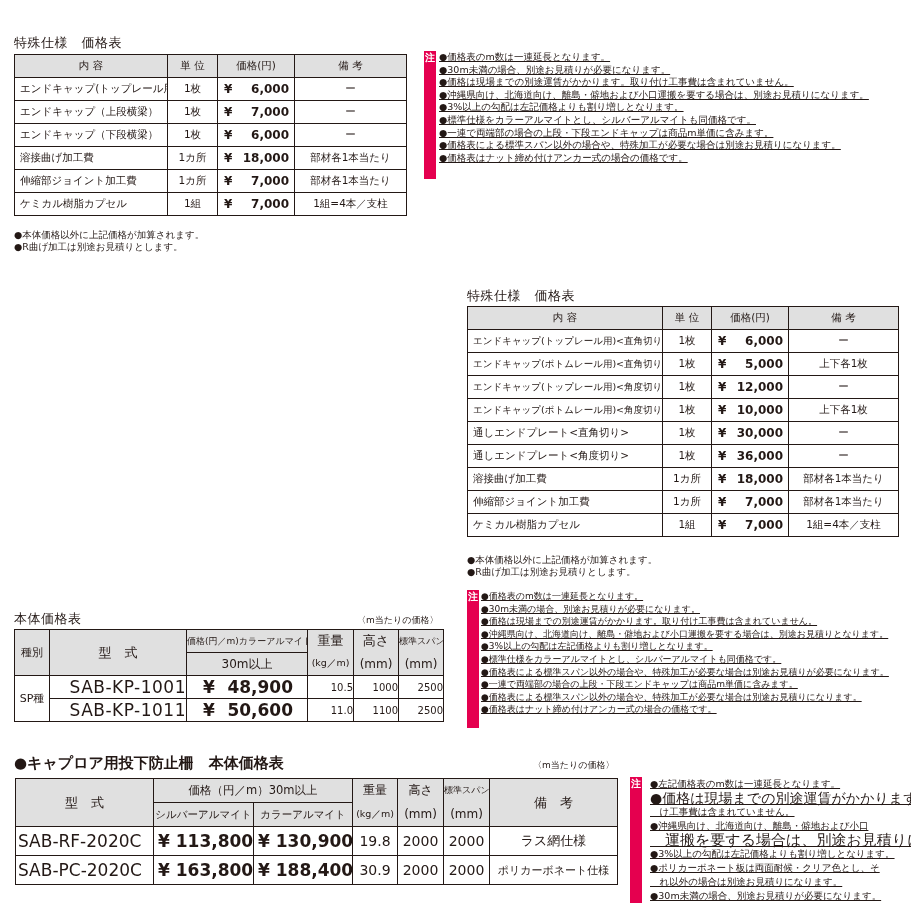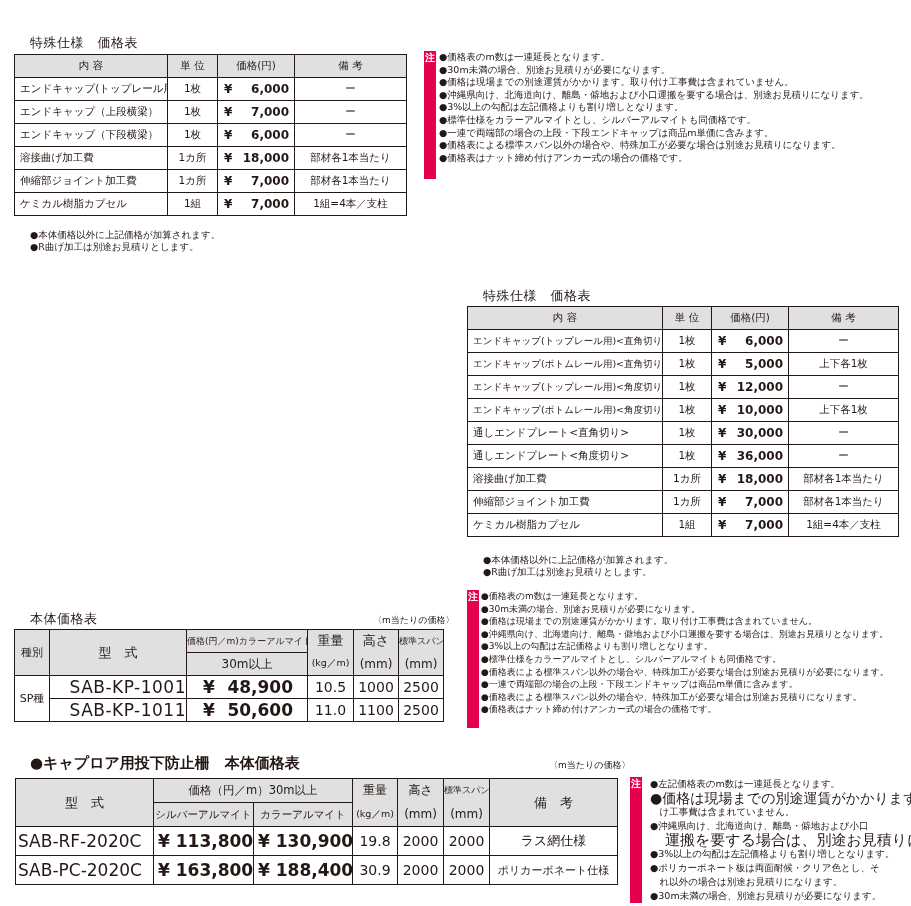--- a/index.html
+++ b/index.html
@@ -1,40 +1,40 @@
 <!DOCTYPE html>
 <html><head>
 <meta charset="utf-8">
 <style>
   html,body{margin:0;padding:0;background:#fff;}
   body{width:911px;height:906px;position:relative;overflow:hidden;font-family:"DejaVu Sans","Liberation Sans",sans-serif;color:#231815;}
-  .abs{position:absolute;margin-left:16px;}
+  .abs{position:absolute;}
   .title{font-size:13px;letter-spacing:0.5px;white-space:nowrap;}
   .big-title{font-size:15px;font-weight:bold;white-space:nowrap;}
   .unit-note{font-size:9px;white-space:nowrap;}
   table{border-collapse:collapse;position:absolute;table-layout:fixed;}
   td,th{border:1.5px solid #231815;padding:0;font-weight:normal;white-space:nowrap;overflow:hidden;}
   th{background:#e0e0e0;}
   .t1 td,.t1 th{font-size:10.5px;height:22px;}
   .t1 td.price,.t2 td.price{font-weight:bold;font-size:12px;}
   .price span.yen{float:left;padding-left:6px;}
   .price span.num{float:right;padding-right:5px;}
   .c{text-align:center;}
   .l{text-align:left;padding-left:5px;}
   .bullets{font-size:9.5px;line-height:12.4px;white-space:nowrap;}
   .notes{position:absolute;}
   .notes .bar{position:absolute;left:0;top:0;width:12px;background:#e5004f;color:#fff;font-size:10px;font-weight:bold;text-align:center;line-height:14px;}
   .notes ul{list-style:none;margin:0;padding:0;position:absolute;left:15px;top:0;}
-  .notes li{font-size:9.5px;line-height:12.6px;white-space:nowrap;}
+  .notes li{font-size:9.5px;line-height:12.6px;white-space:nowrap;text-decoration:underline;}
   .t2 td,.t2 th{font-size:10.5px;height:22px;}
   .t3 td,.t3 th{height:22px;}
   .t3 th{font-size:11px;}
   .t3 .model{font-size:17px;font-weight:normal;padding-left:6px;text-align:right;letter-spacing:0.5px;}
   .t3 .bp{font-size:17px;font-weight:bold;}
-  .t3 .num{font-size:14px;text-align:center;margin-top:44px;}
+  .t3 .num{font-size:10px;text-align:right;margin-top:44px;}
   .t4 th{font-size:11px;height:23px;}
   .t4 .model{font-size:17px;text-align:left;padding-left:2px;}
   .t4 .bp{font-size:17px;font-weight:bold;text-align:left;padding-left:4px;margin-left:24px;}
   .t4 .num{font-size:14px;text-align:center;}
   .t4 td{height:28px;}
   .t4 .rem{font-size:12px;text-align:center;}
 </style>
 </head>
 <body>
 

